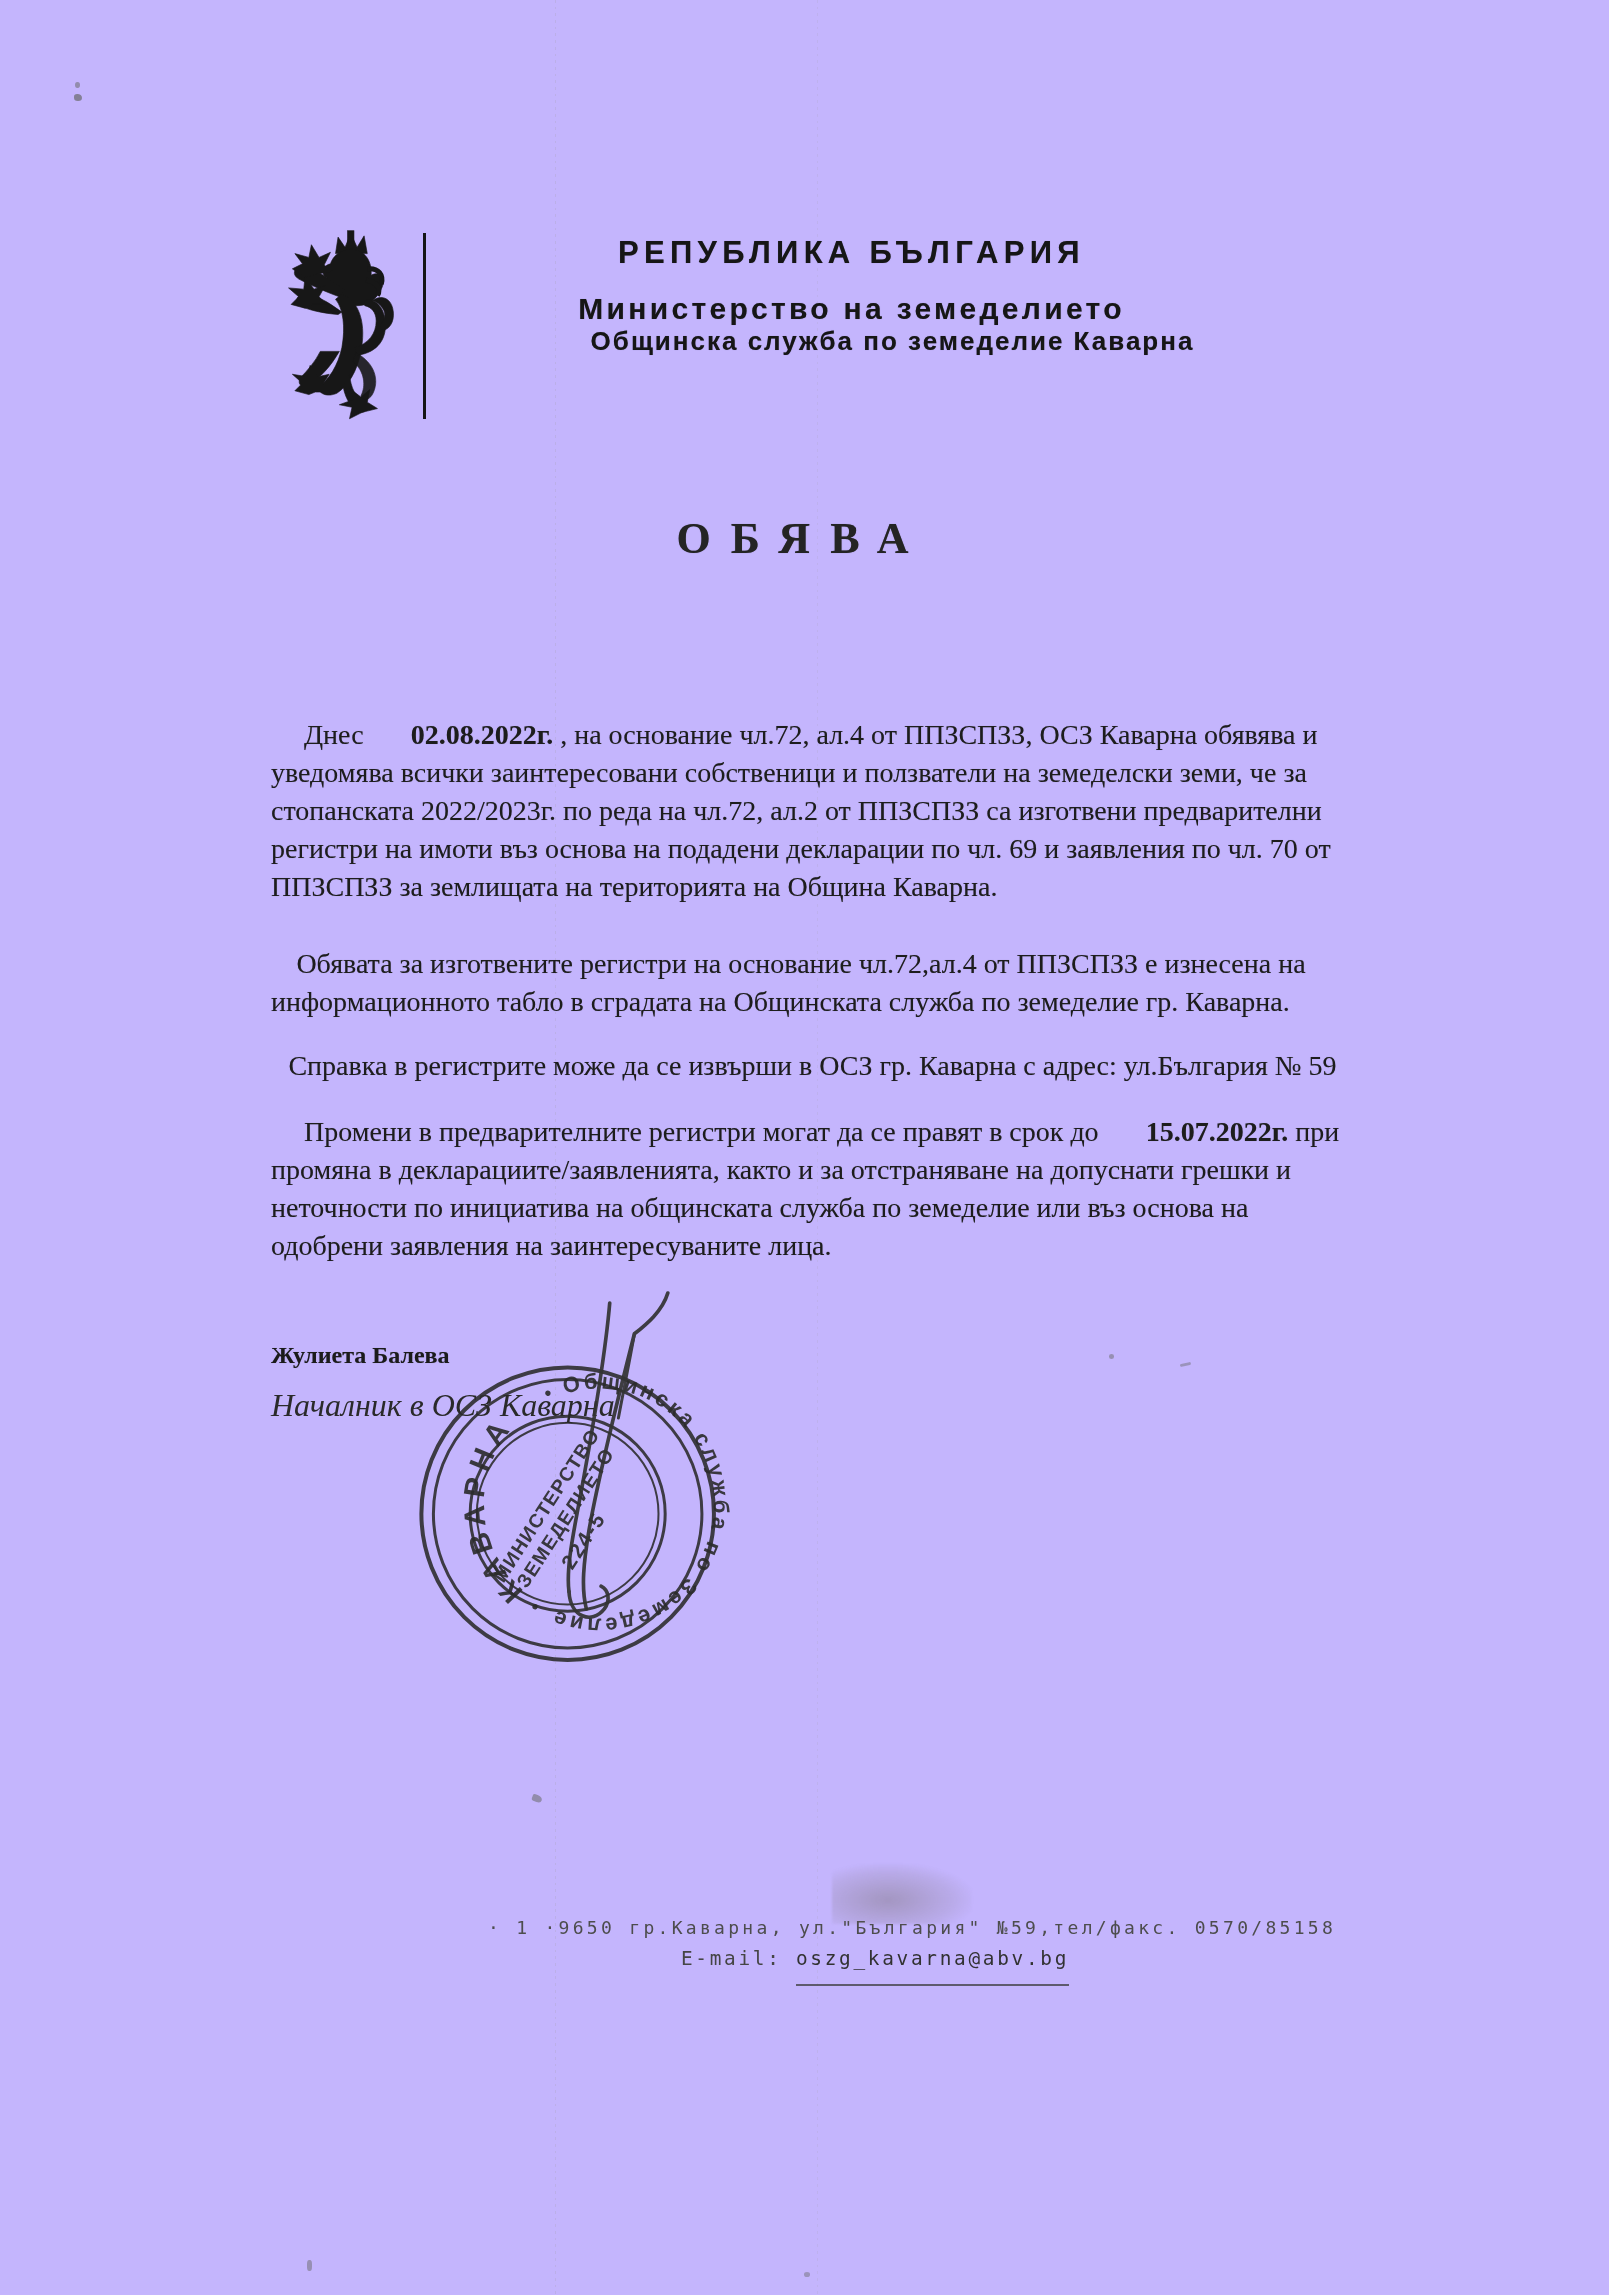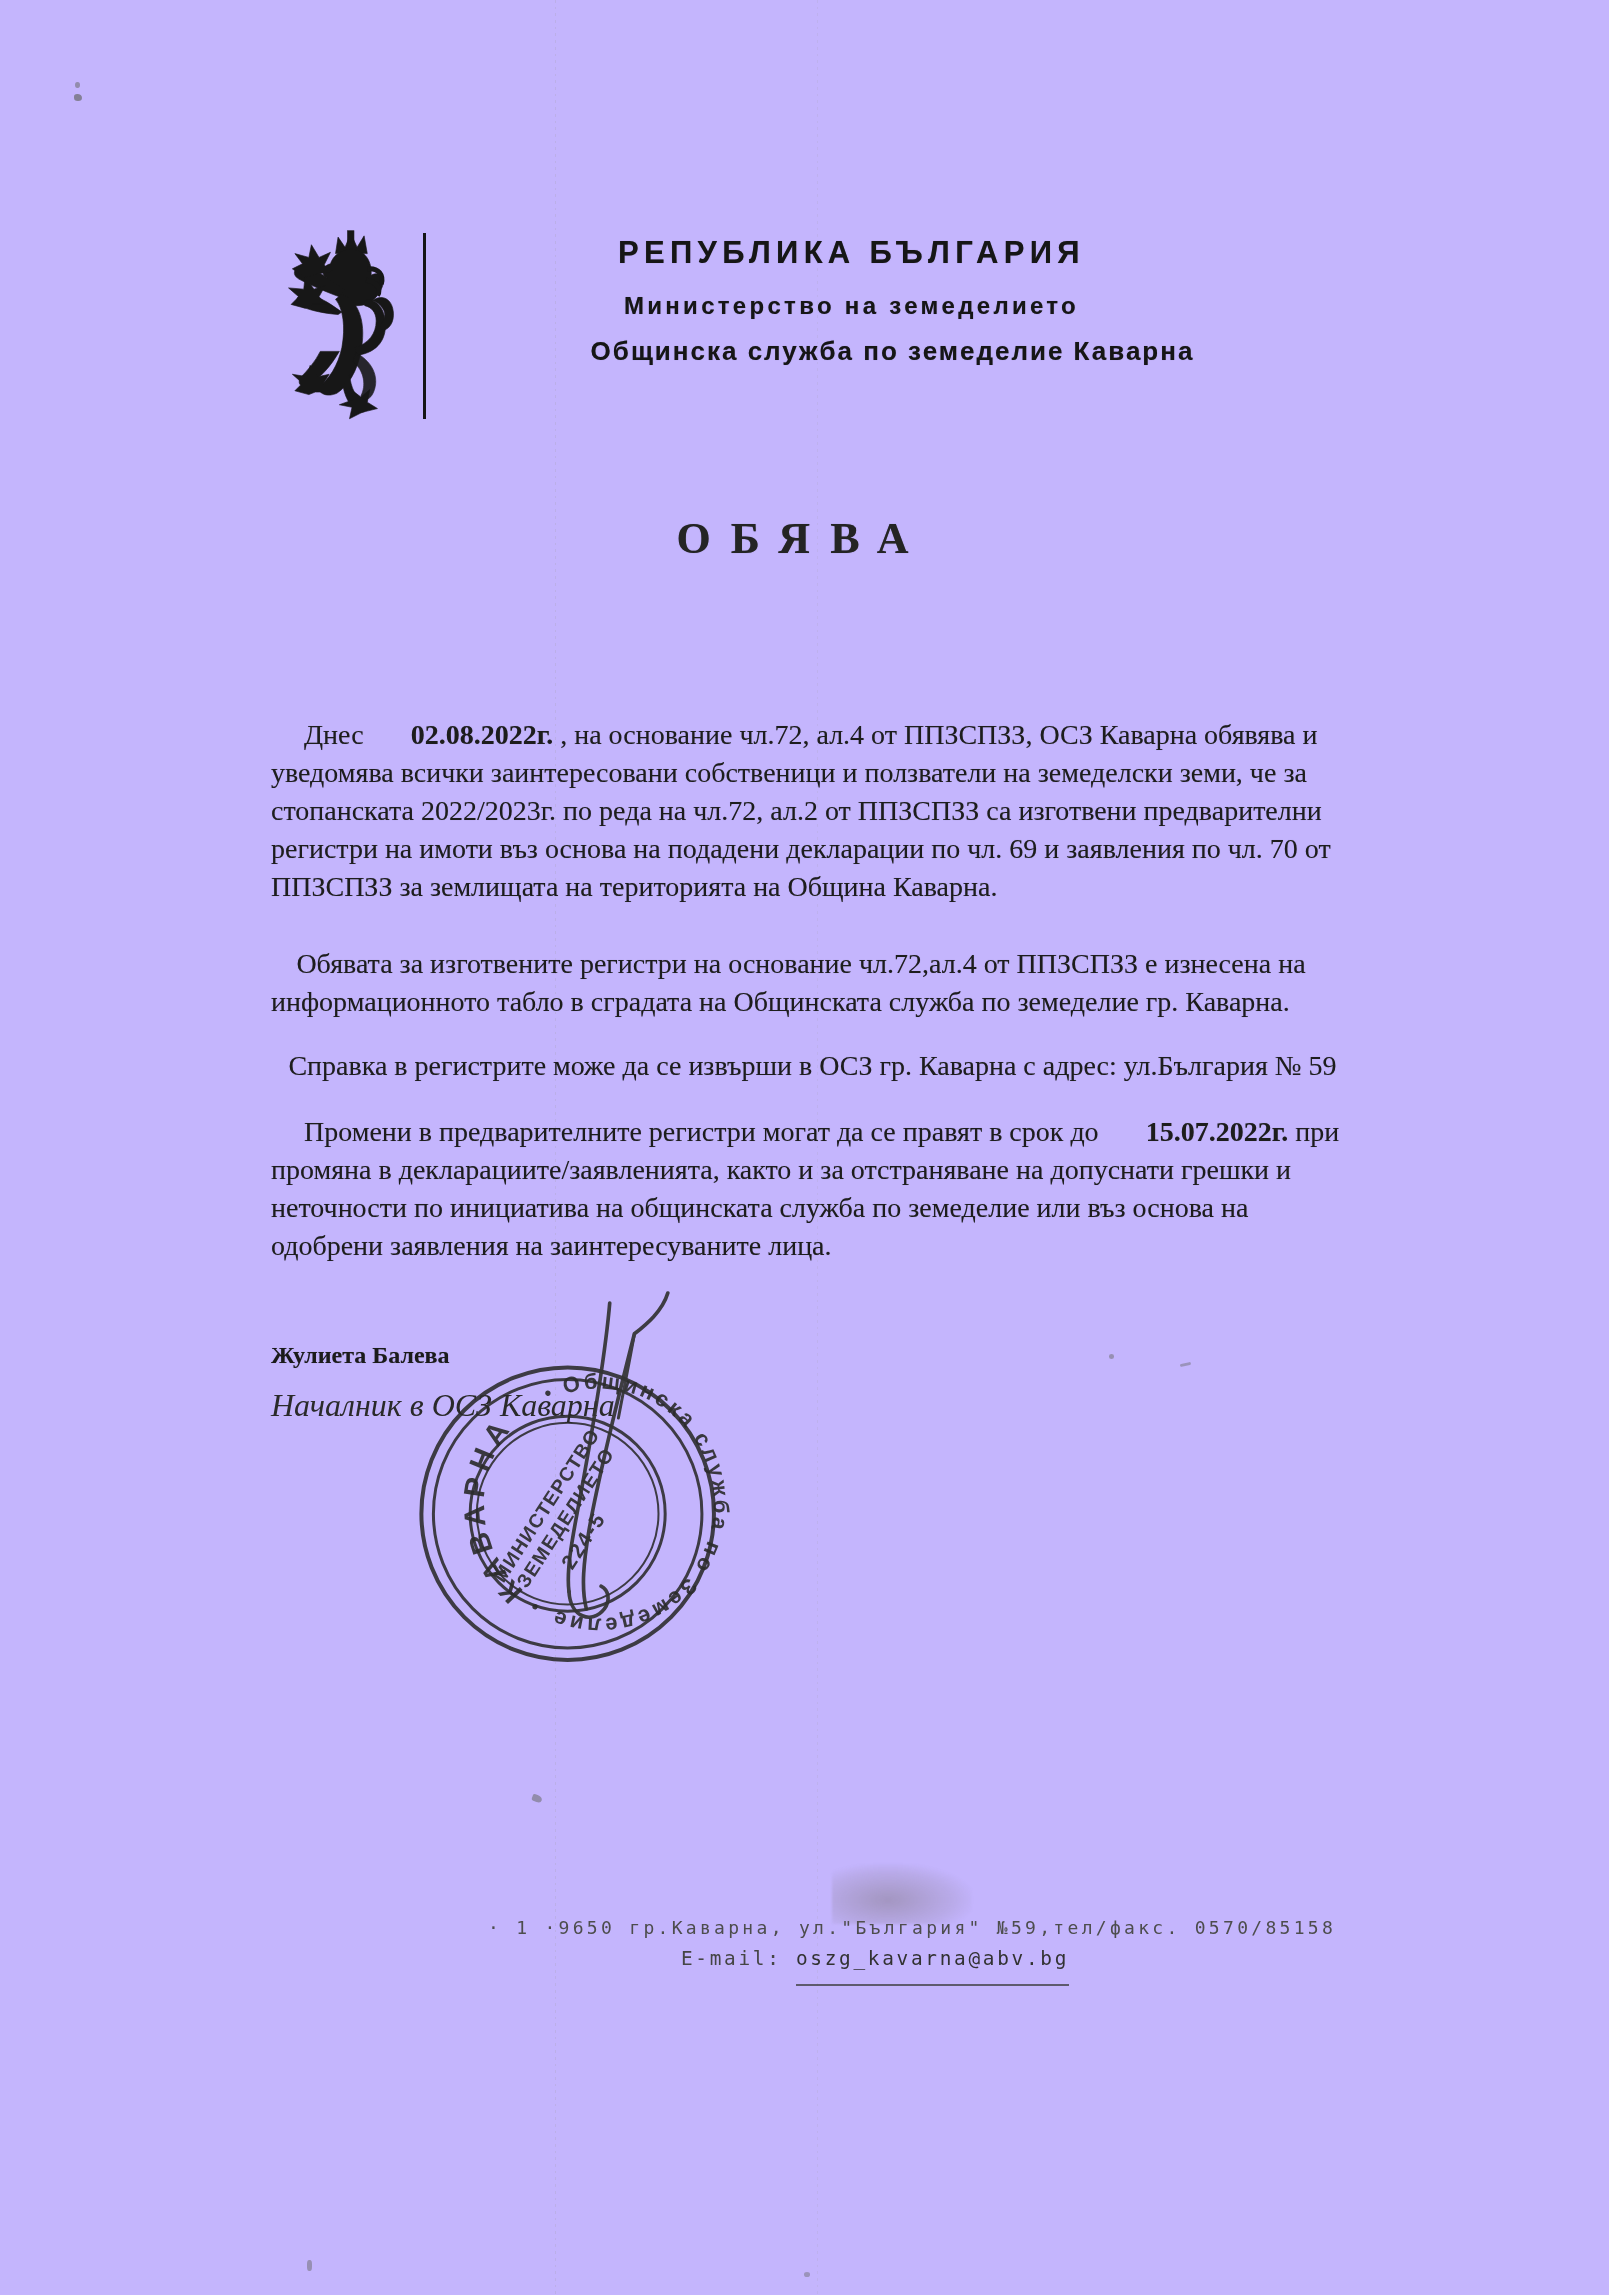--- a/index.html
+++ b/index.html
@@ -23,21 +23,21 @@
   
   .emblem{position:absolute;left:286px;top:229px;width:127px;height:194px;}
   .hsep{position:absolute;left:423px;top:233px;width:2.7px;height:186px;background:#151515;}
   .htext{
     position:absolute;left:454px;top:235px;width:795px;
     font-family:"Liberation Sans", sans-serif;font-weight:700;color:#161616;
     text-align:center;
     text-shadow:0 0 0.7px rgba(20,20,20,.45);
   }
   .h-republic{font-size:31px;letter-spacing:5.3px;margin-bottom:21.4px;}
-  .h-ministry{font-size:24px;letter-spacing:3.3px;margin-bottom:16px;}
+  .h-ministry{font-size:30px;letter-spacing:3.3px;}
   .h-directorate{font-size:27px;letter-spacing:1.3px;margin-bottom:14px;}
   .h-office{font-size:26px;letter-spacing:2px;transform:translateX(41px);}
 
   
   .title{
     position:absolute;left:642px;top:513px;width:321px;
     text-align:center;font-size:44px;font-weight:700;
     letter-spacing:20px;color:#242424;
     text-shadow:0 0 0.7px rgba(30,30,30,.5);
   }

